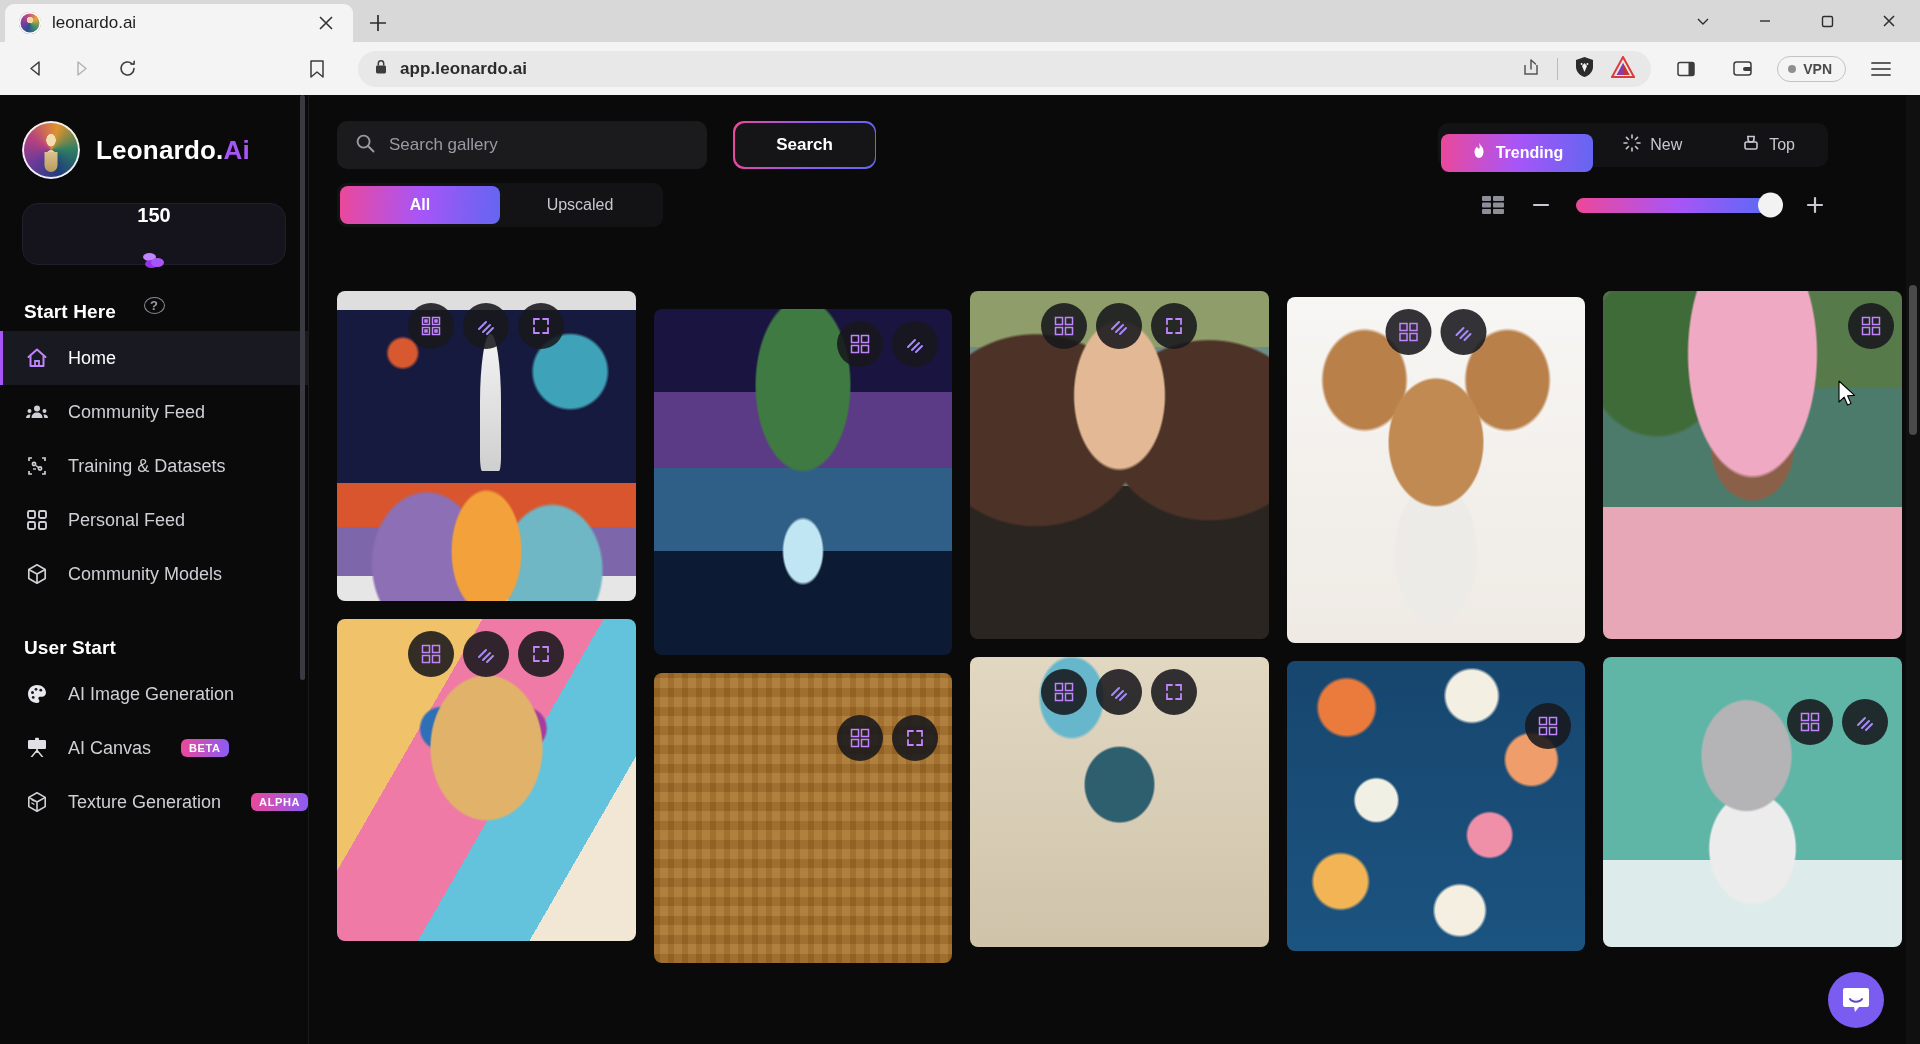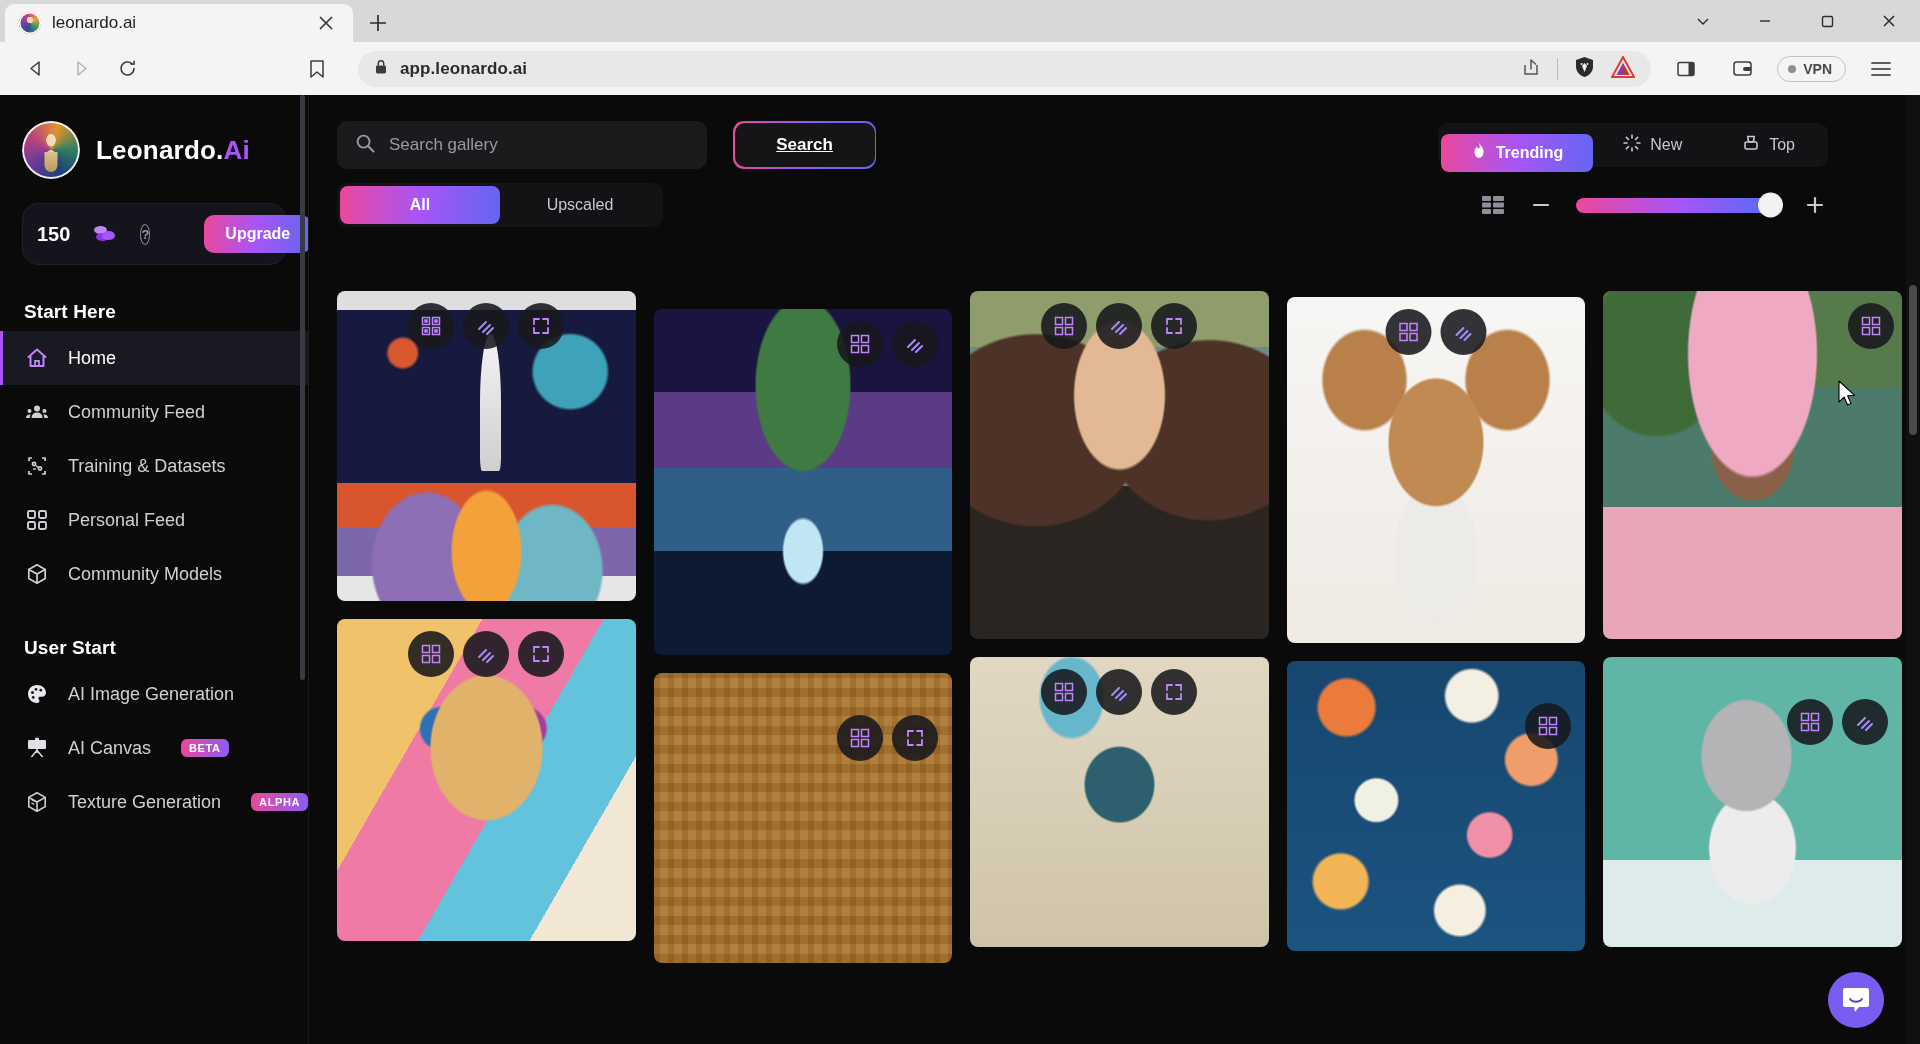--- a/index.html
+++ b/index.html
@@ -98,21 +98,21 @@
     transform: translateX(-50%);
     width: 13px; height: 20px; border-radius: 0 0 7px 7px;
     background: linear-gradient(#dcc38c, #b99a5c);
   }
   .brand-name { font-size: 26px; font-weight: 700; color: #fff; letter-spacing: .2px; }
   .brand-name .ai { color: #a855f7; }
 
   .credits-card {
     margin: 24px 22px 0 22px; height: 62px; border-radius: 16px;
     background: #15131b; border: 1px solid #221f2b;
-    display: flex; align-items: center; padding: 0 14px; gap: 24px;
+    display: flex; align-items: center; padding: 0 14px; gap: 24px; flex-direction: column;
   }
   .credits-num { font-size: 20px; font-weight: 700; color: #fff; }
   .coin-icon { width: 22px; height: 20px; position: relative; flex: 0 0 22px; }
   .coin-icon i {
     position: absolute; border-radius: 50%; background: #a855f7; display: block;
   }
   .coin-icon i:nth-child(1) { width: 13px; height: 8px; left: 0px;  top: 2px;  background: #c084fc; }
   .coin-icon i:nth-child(2) { width: 13px; height: 8px; left: 2px;  top: 9px;  background: #9333ea; }
   .coin-icon i:nth-child(3) { width: 13px; height: 9px; left: 8px;  top: 7px;  background: #a855f7; }
   .help-circle {
@@ -175,21 +175,21 @@
     display: flex; align-items: center; padding: 0 18px; gap: 14px;
   }
   .search-ph { font-size: 17px; color: #9a9aa3; }
   .search-btn-wrap {
     padding: 1.6px; border-radius: 11px;
     background: linear-gradient(95deg, #ec4899, #8b5cf6 55%, #6366f1);
   }
   .search-btn-inner {
     width: 140px; height: 44px; border-radius: 10px; background: #151518;
     display: flex; align-items: center; justify-content: center;
-    font-size: 17px; font-weight: 700; color: #fff; text-decoration: underline;
+    font-size: 17px; font-weight: 700; color: #fff;
   }
   .sort-group {
     margin-left: auto; margin-right: 64px;
     height: 44px; background: #131316; border-radius: 10px;
     display: flex; align-items: center; padding: 3px;
   }
   .sort-opt {
     height: 38px; padding: 0 30px; border-radius: 8px;
     display: flex; align-items: center; justify-content: center; gap: 9px;
     font-size: 16px; color: #c7c7cf; white-space: nowrap;

